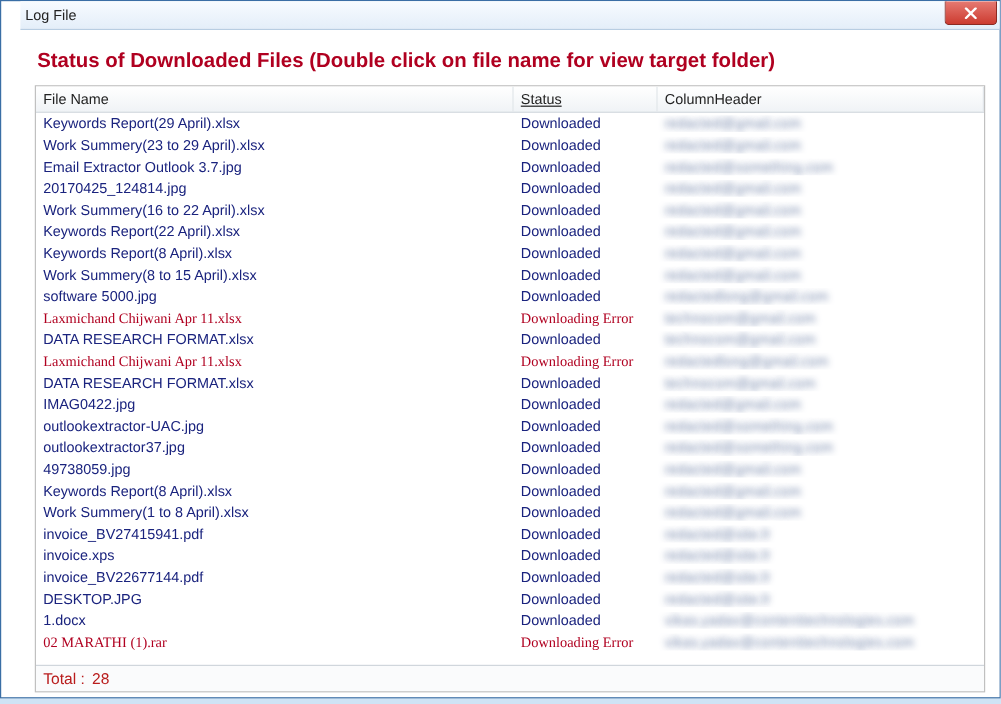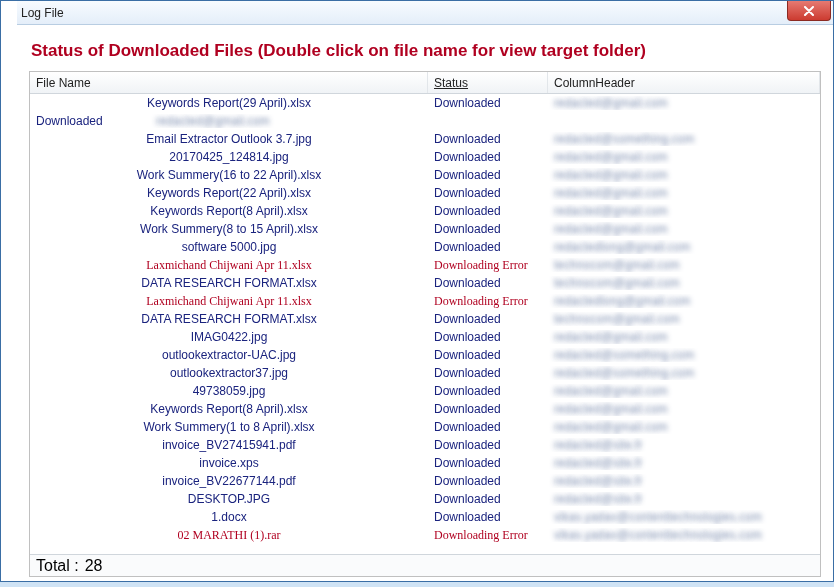--- a/index.html
+++ b/index.html
@@ -17,26 +17,26 @@
   .col-file { width: 398px; }
   .col-status { width: 120px; text-decoration: underline; }
   .col-extra { flex: 1; }
   .tbody { flex: 1; overflow-y: scroll; overflow-x: hidden; min-height: 0; }
   .tbody::-webkit-scrollbar { width: 17px; }
   .tbody::-webkit-scrollbar-track { background: #f0f0f0; border-left: 1px solid #dcdcdc; }
   .tbody::-webkit-scrollbar-thumb { background: #c8ccd0; border: 1px solid #aab0b6; border-radius: 2px; }
   .tbody::-webkit-scrollbar-button { background: #e8eaec; border: 1px solid #c8ccd0; height: 17px; display: block; }
   .row { display: flex; height: 18px; align-items: center; font-size: 12px; cursor: default; }
   .cell { padding: 0 6px; white-space: nowrap; overflow: hidden; text-overflow: ellipsis; }
-  .c-file { width: 398px; text-align: center; }
+  .c-file { width: 398px; }
   .c-status { width: 120px; }
   .c-extra { flex: 1; color: transparent; text-shadow: 0 0 5px rgba(100,120,160,0.9); user-select: none; filter: blur(0.3px); }
   .ok .c-file, .ok .c-status { color: #1a237e; }
   .err .c-file, .err .c-status { color: #b00020; font-family: Liberation Serif, serif; }
-  .footer { height: 22px; border-top: 1px solid #d0d6dc; background: #fafbfc; display: flex; align-items: center; padding: 0 6px; font-size: 16px; color: #000000; text-align: center; }
+  .footer { height: 22px; border-top: 1px solid #d0d6dc; background: #fafbfc; display: flex; align-items: center; padding: 0 6px; font-size: 13px; color: #b91c1c; text-align: center; }
   .footer .label { margin-right: 6px; }
 </style>
 </head>
 <body>
 
 <div class="window">
   <div class="titlebar">
     <span class="title">Log File</span>
     <div class="close-btn">
       <svg viewBox="0 0 12 10">
@@ -54,20 +54,21 @@
         <div class="th col-status">Status</div>
         <div class="th col-extra">ColumnHeader</div>
       </div>
       <div class="tbody" id="tbody">
           <div class="row ok">
             <div class="cell c-file">Keywords Report(29 April).xlsx</div>
             <div class="cell c-status">Downloaded</div>
             <div class="cell c-extra">redacted@gmail.com</div>
           </div>
           <div class="row ok">
+            <div class="cell c-file">Work Summery(23 to 29 April).xlsx</div>
             <div class="cell c-status">Downloaded</div>
             <div class="cell c-extra">redacted@gmail.com</div>
           </div>
           <div class="row ok">
             <div class="cell c-file">Email Extractor Outlook 3.7.jpg</div>
             <div class="cell c-status">Downloaded</div>
             <div class="cell c-extra">redacted@something.com</div>
           </div>
           <div class="row ok">
             <div class="cell c-file">20170425_124814.jpg</div>

